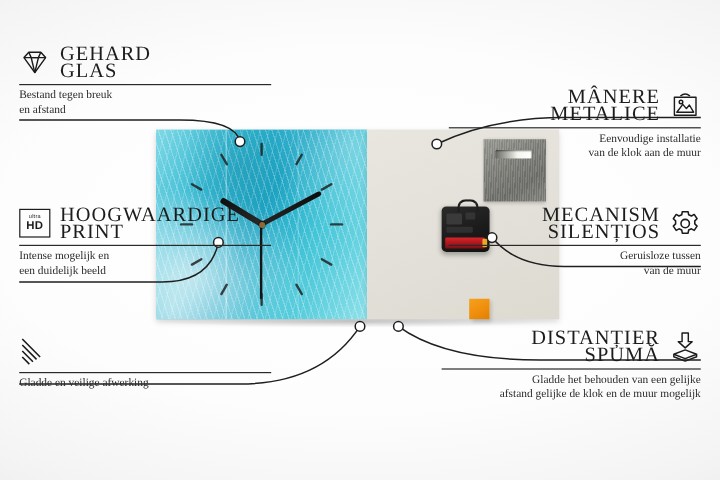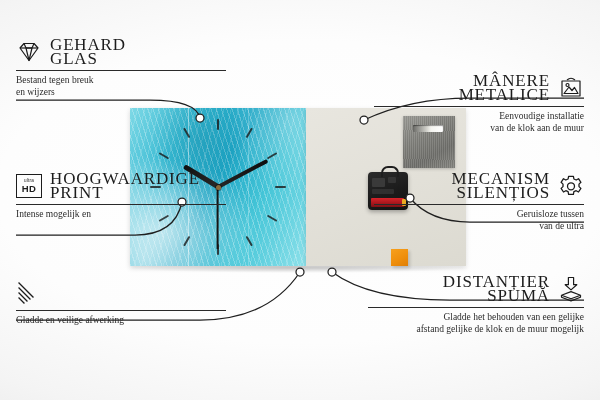--- a/index.html
+++ b/index.html
@@ -244,38 +244,39 @@
           </g>
         </svg>
       </span>
       <span>
         <span class="f-title" style="display:block">GEHARD</span>
         <span class="f-title" style="display:block">GLAS</span>
       </span>
     </div>
     <div class="f-rule"></div>
     <div class="f-desc">Bestand tegen breuk</div>
-    <div class="f-desc">en wijzers</div>
+    <div class="f-desc">en afstand</div>
   </div>
 
   <div class="feature left" style="left:16px;top:172px;">
     <div class="f-head">
       <span class="f-icon">
         <span class="hd-badge">
           <span class="u">ultra</span>
           <span class="h">HD</span>
         </span>
       </span>
       <span>
         <span class="f-title" style="display:block">HOOGWAARDIGE</span>
         <span class="f-title" style="display:block">PRINT</span>
       </span>
     </div>
     <div class="f-rule"></div>
     <div class="f-desc">Intense mogelijk en</div>
+    <div class="f-desc">een duidelijk beeld</div>
   </div>
 
   <div class="feature left" style="left:16px;top:280px;">
     <div class="f-head">
       <span class="f-icon">
         <svg width="26" height="24" viewBox="0 0 26 24">
           <g stroke="#1c1c1c" stroke-width="1.3" stroke-linecap="square">
             <line x1="3" y1="2" x2="17" y2="16"></line>
             <line x1="3" y1="7" x2="14" y2="18"></line>
             <line x1="3" y1="12" x2="11" y2="20"></line>
@@ -320,21 +321,21 @@
         <svg width="26" height="25" viewBox="0 0 26 25">
           <g fill="none" stroke="#1c1c1c" stroke-width="1.3" stroke-linejoin="round">
             <path d="M10.6,2.4 h4.8 l.5,2.6 2.3,1.0 2.3,-1.3 2.4,3.6 -1.9,1.8 0,2.5 1.9,1.8 -2.4,3.6 -2.3,-1.3 -2.3,1.0 -.5,2.6 h-4.8 l-.5,-2.6 -2.3,-1.0 -2.3,1.3 -2.4,-3.6 1.9,-1.8 0,-2.5 -1.9,-1.8 2.4,-3.6 2.3,1.3 2.3,-1.0 Z"></path>
             <circle cx="13" cy="12.3" r="3.5"></circle>
           </g>
         </svg>
       </span>
     </div>
     <div class="f-rule"></div>
     <div class="f-desc">Geruisloze tussen</div>
-    <div class="f-desc">van de ultra</div>
+    <div class="f-desc">van de muur</div>
   </div>
 
   <div class="feature right" style="left:368px;top:275px;width:216px;">
     <div class="f-head">
       <span>
         <span class="f-title" style="display:block">DISTANȚIER</span>
         <span class="f-title" style="display:block">SPUMĂ</span>
       </span>
       <span class="f-icon">
         <svg width="26" height="26" viewBox="0 0 26 26">

